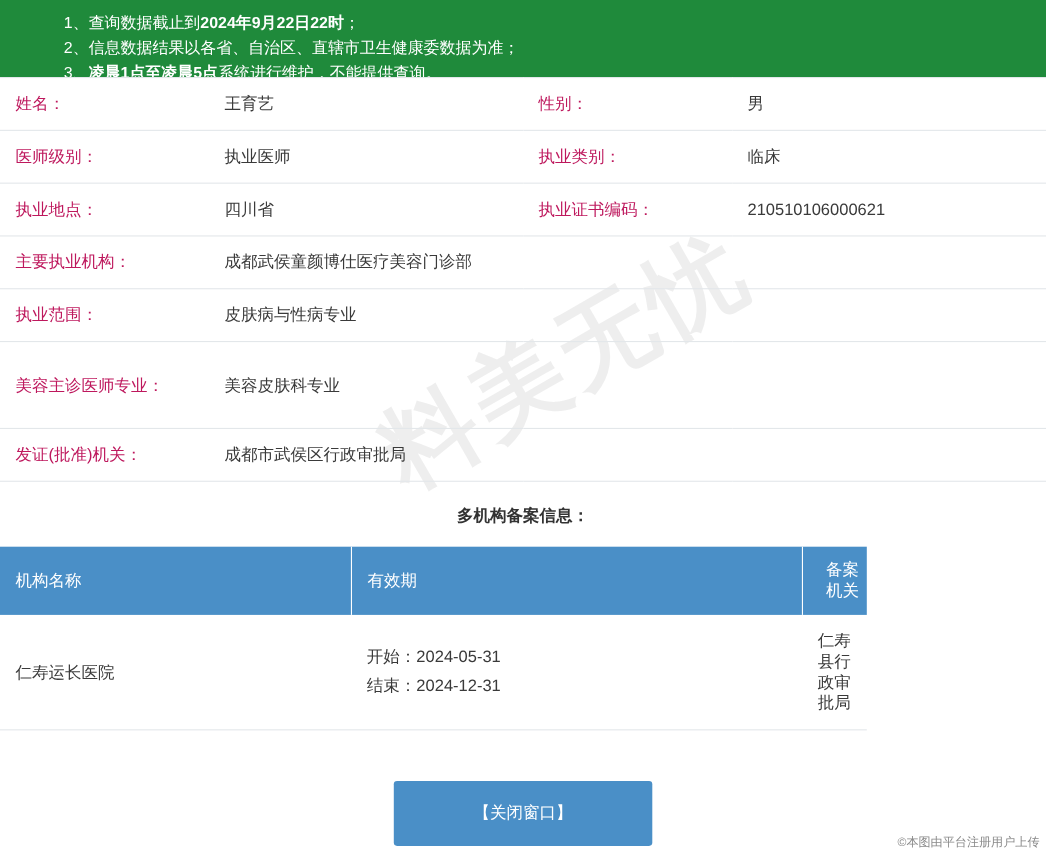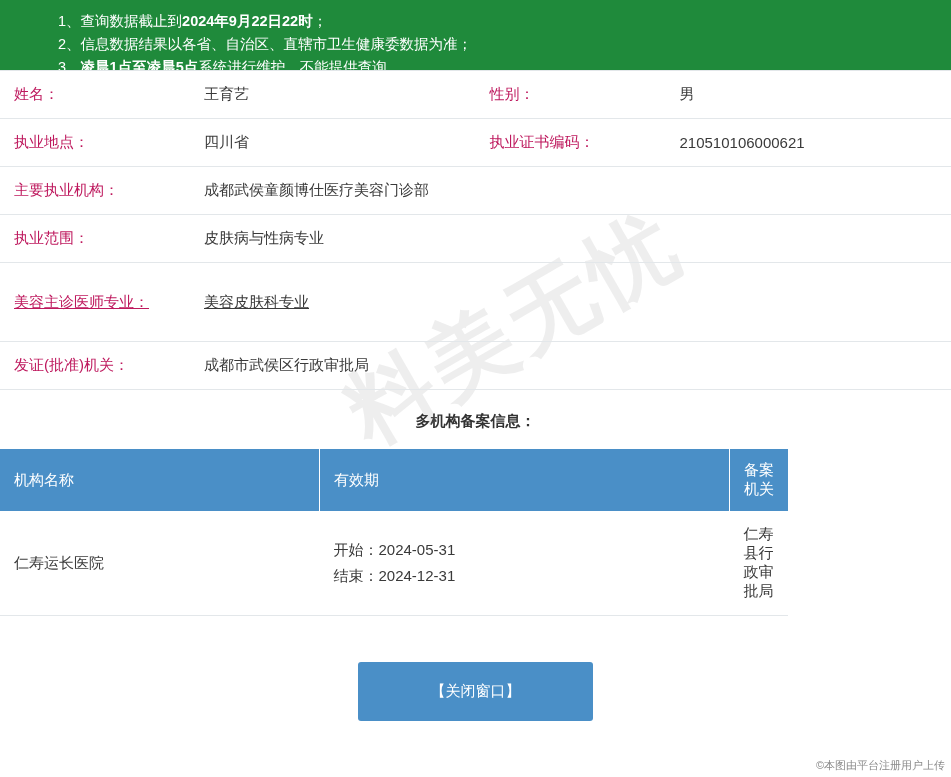--- a/index.html
+++ b/index.html
@@ -60,21 +60,21 @@
     border-top: 1px solid #e3e7ea;
   }
   td.label {
     width: 176px;
     color: #be185d;
   }
   td.value {
     color: #3a3a3a;
   }
   td.label-2 { width: 176px; }
-  .row-tall td { height: 50px; text-decoration: underline; }
+  .row-tall td { height: 50px; }
 
   
   .watermark {
     position: absolute;
     left: 330px;
     top: 270px;
     font-size: 86px;
     color: rgba(150,150,150,0.16);
     font-family: "DejaVu Serif", serif;
     transform: rotate(-30deg);
@@ -103,21 +103,21 @@
   }
   .record-table th {
     background: #4a8fc7;
     color: #ffffff;
     font-weight: normal;
     text-align: left;
     padding: 12px 0 12px 14px;
     font-size: 15px;
     border-right: 1px solid #ffffff;
   }
-  .record-table th:last-child { border-right: none; }
+  .record-table th:last-child { border-right: none; text-align: center; }
   .record-table td {
     padding: 14px 0 14px 14px;
     border-bottom: 1px solid #e3e7ea;
     vertical-align: middle;
     font-size: 15px;
     color: #3a3a3a;
   }
   .col-name { width: 305px; }
   .col-valid { width: 395px; }
   .valid-line { line-height: 26px; white-space: pre; }
@@ -172,20 +172,26 @@
 
 <table class="info-table">
   <tbody>
       <tr class="first">
     <td class="label">姓名：</td>
     <td class="value">王育艺</td>
     <td class="label label-2">性别：</td>
     <td class="value">男</td>
   </tr>
   <tr>
+    <td class="label">医师级别：</td>
+    <td class="value">执业医师</td>
+    <td class="label label-2">执业类别：</td>
+    <td class="value">临床</td>
+  </tr>
+  <tr>
     <td class="label">执业地点：</td>
     <td class="value">四川省</td>
     <td class="label label-2">执业证书编码：</td>
     <td class="value">210510106000621</td>
   </tr>
   <tr>
     <td class="label">主要执业机构：</td>
     <td class="value" colspan="3">成都武侯童颜博仕医疗美容门诊部</td>
   </tr>
   <tr>

